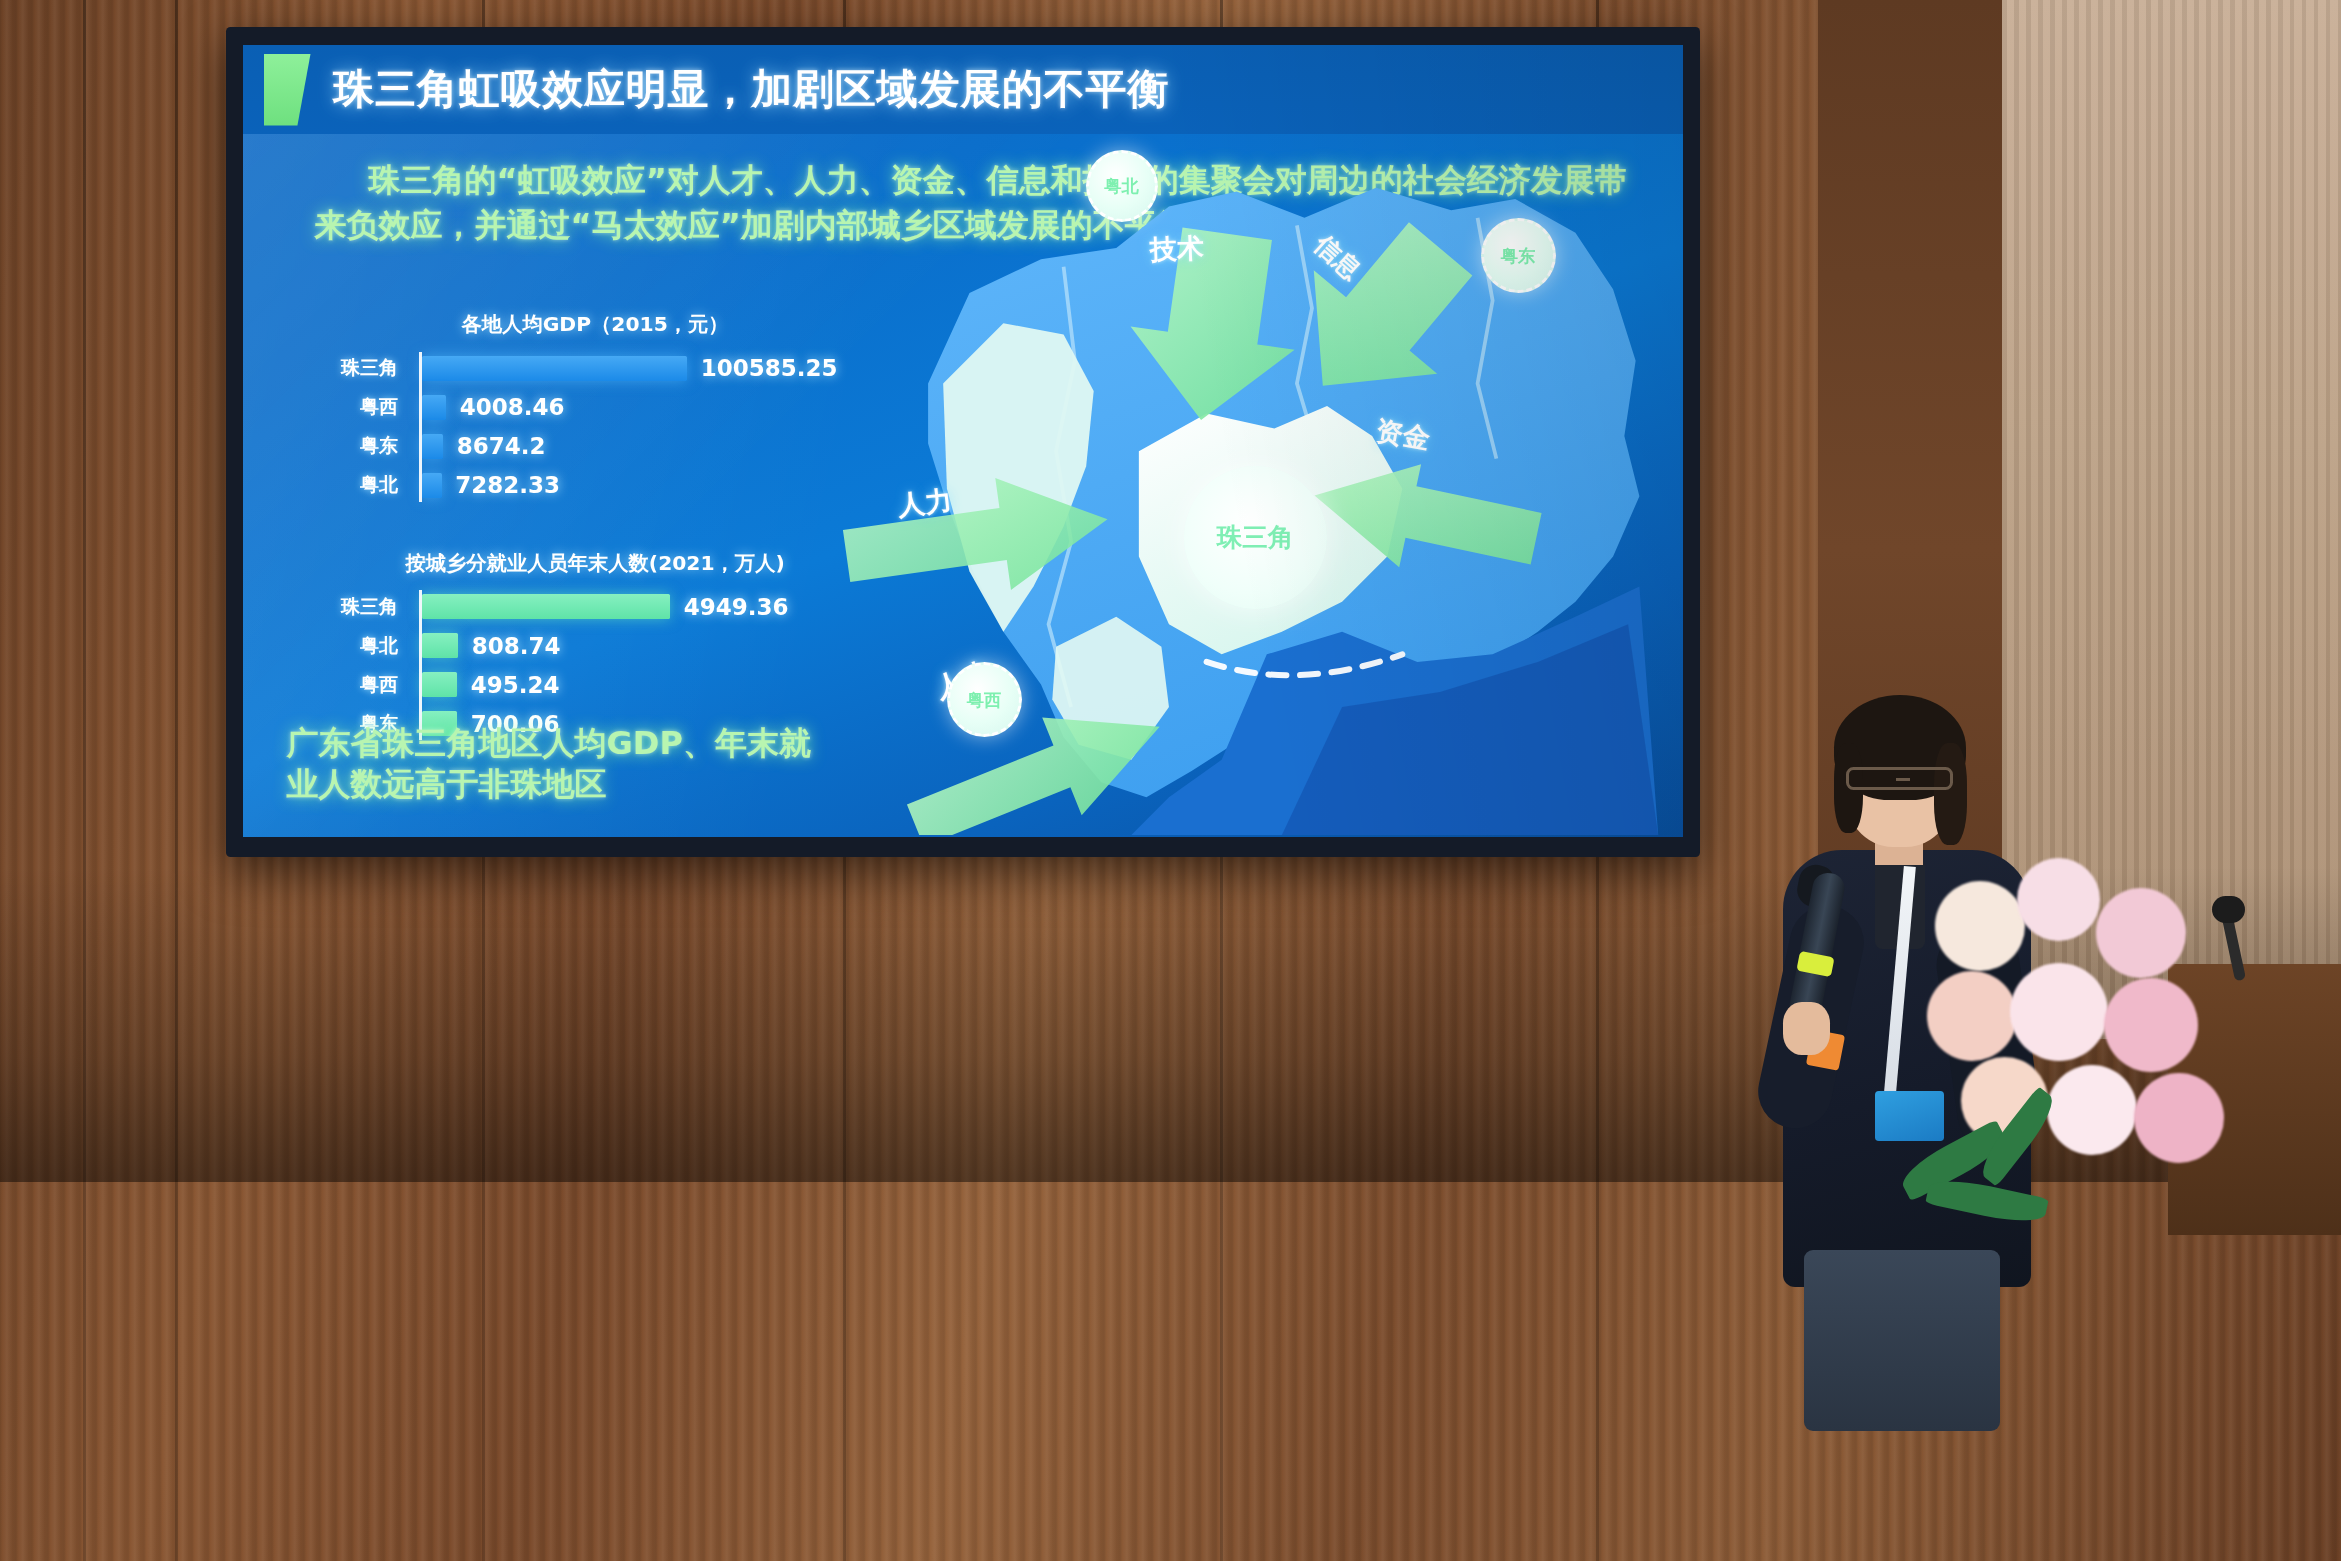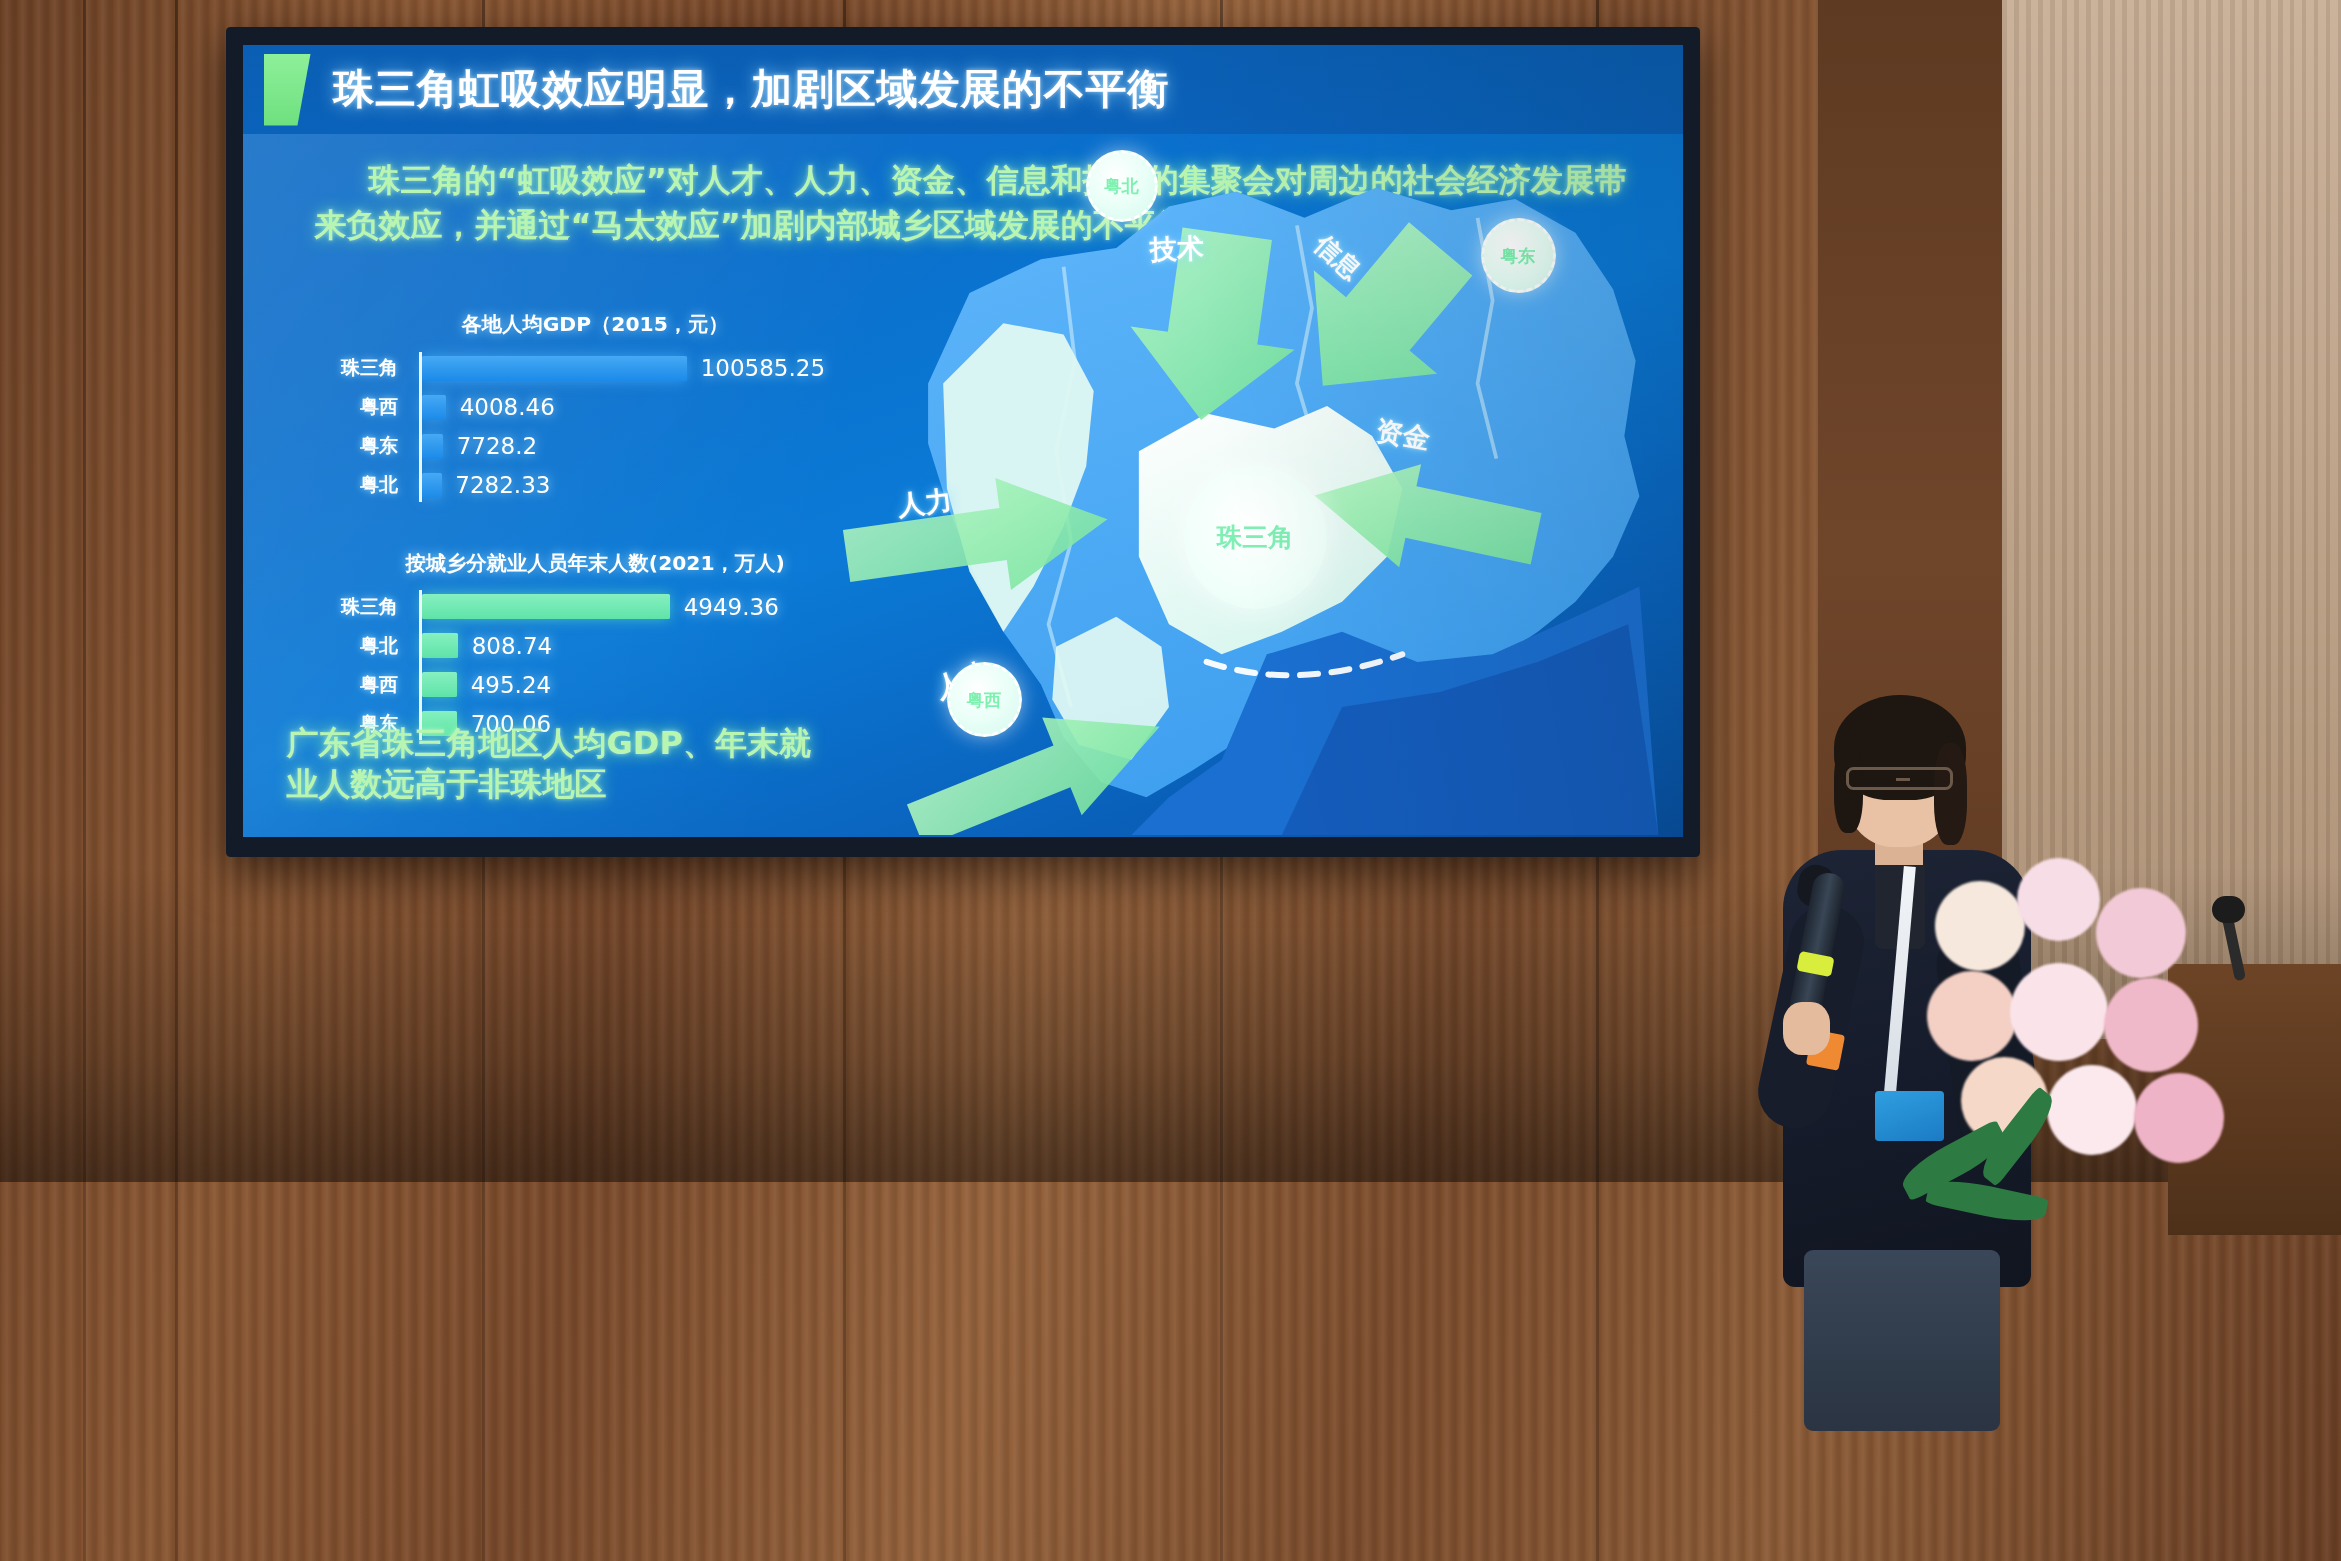--- a/index.html
+++ b/index.html
@@ -105,21 +105,21 @@
   .blabel {
     width:128px; text-align:right; padding-right:16.6px;
     color:#ffffff; font-size:19px; font-weight:700;
     text-shadow:0 0 7.5px rgba(160,225,255,.9);
   }
   .bwrap { flex:1; display:flex; align-items:center; height:100%; padding-left:7.5px; }
   .bar { height:25px; border-radius:1.5px; }
   .bar-blue { background:linear-gradient(180deg,#46a9f5,#1b8ae8); box-shadow:0 0 13.6px rgba(90,190,255,.55); }
   .bar-green { background:linear-gradient(180deg,#86f0c0,#5fe3a8); box-shadow:0 0 13.6px rgba(120,250,190,.5); }
   .bval {
-    margin-left:13.6px; color:#ffffff; font-size:23px; font-weight:400;
+    margin-left:13.6px; color:#ffffff; font-size:23px; font-weight:700;
     text-shadow:0 0 10.5px rgba(170,230,255,.95); white-space:nowrap;
   }
 
   .caption {
     position:absolute; left:44px; top:678px; width:542px;
     color:#b8f5b0; font-size:32px; font-weight:700; line-height:1.28;
     text-shadow:0 0 15px rgba(140,255,170,.9), 0 0 4.5px rgba(255,255,255,.55);
   }
 
   
@@ -318,21 +318,21 @@
               <div class="bwrap">
                 <div class="bar bar-blue" style="width:24px"></div>
                 <div class="bval">4008.46</div>
               </div>
             </div>
 
             <div class="brow">
               <div class="blabel">粤东</div>
               <div class="bwrap">
                 <div class="bar bar-blue" style="width:21px"></div>
-                <div class="bval">7728.2</div>
+                <div class="bval">8674.2</div>
               </div>
             </div>
 
             <div class="brow">
               <div class="blabel">粤北</div>
               <div class="bwrap">
                 <div class="bar bar-blue" style="width:19.6px"></div>
                 <div class="bval">7282.33</div>
               </div>
             </div>

